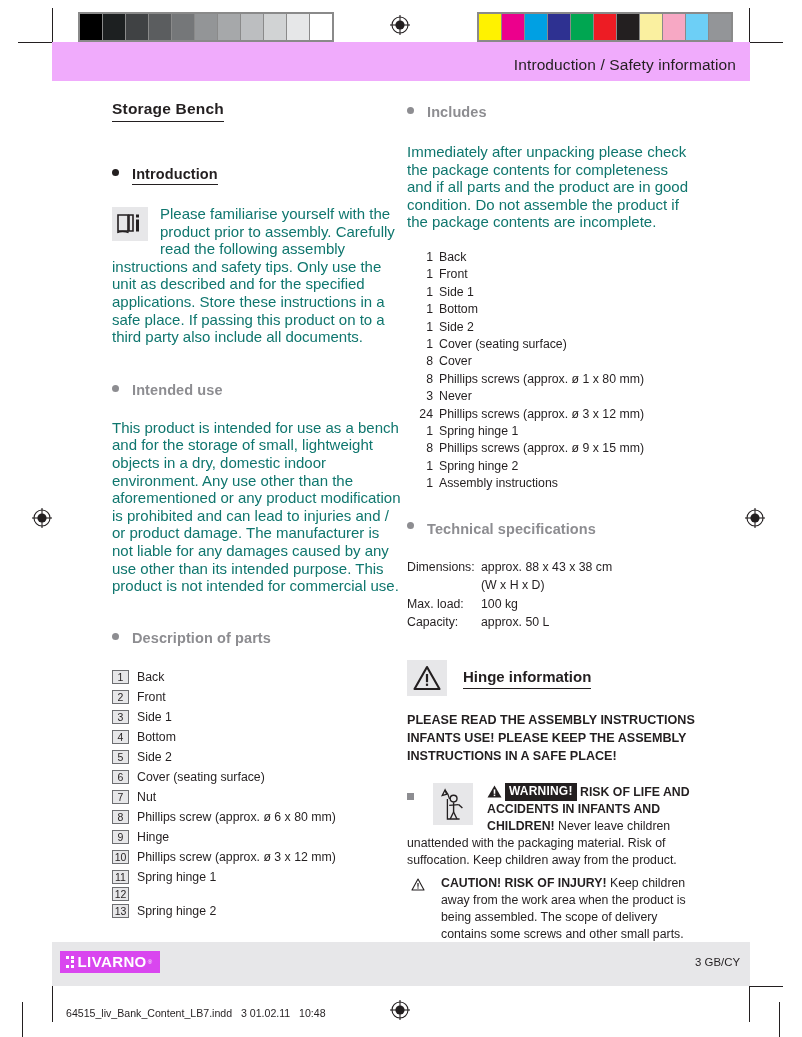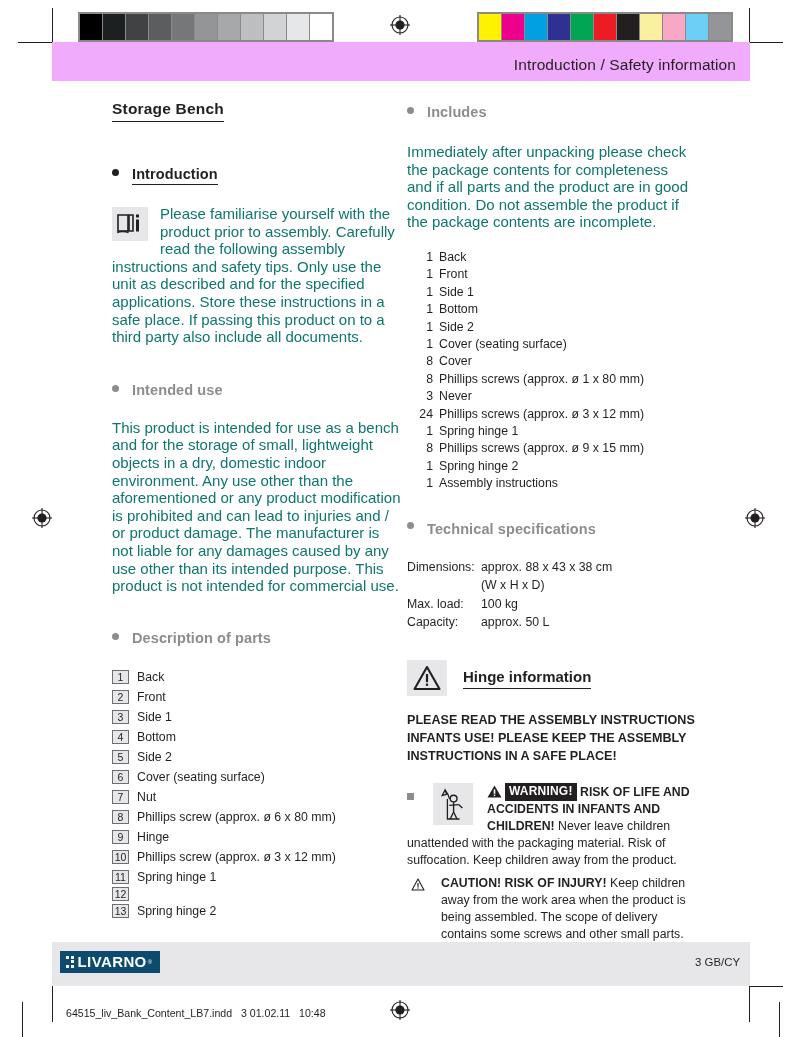--- a/index.html
+++ b/index.html
@@ -225,21 +225,21 @@
 
   
   .footer-band {
     position: absolute;
     left: 52px; top: 942px; width: 698px; height: 44px;
     background: #e7e7e9;
   }
   .logo-box {
     position: absolute;
     left: 60px; top: 951px;
-    background: #0c4a6e;
+    background: #d946ef;
     color: #ffffff;
     padding: 3px 8px 4px 6px;
     display: flex;
     align-items: center;
   }
   .logo-dots { display: grid; grid-template-columns: 3px 3px; grid-gap: 1.5px; margin-right: 4px; }
   .logo-dots i { display: block; width: 3px; height: 3px; background: #ffffff; }
   .logo-dots i.off { background: transparent; }
   .logo-word {
     font-family: "Liberation Sans", sans-serif;

